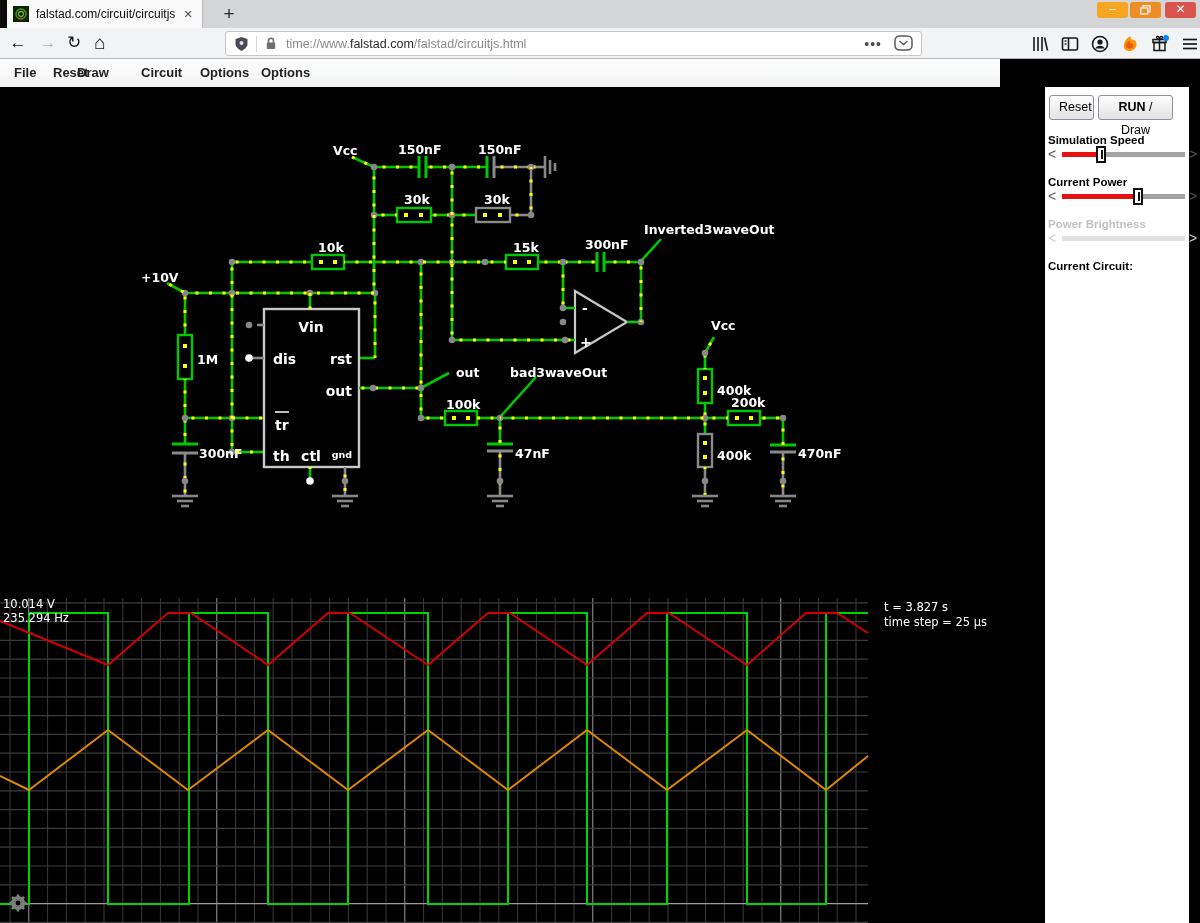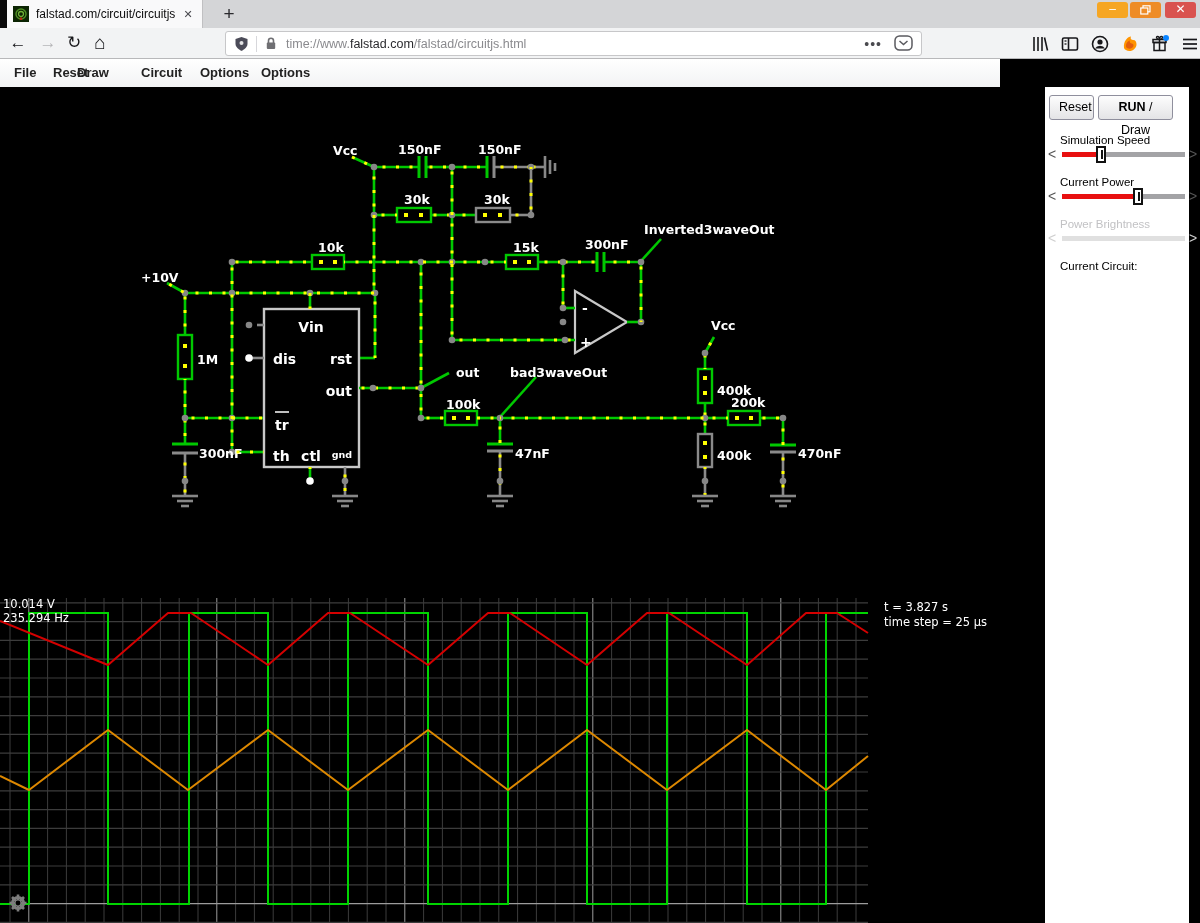--- a/index.html
+++ b/index.html
@@ -54,21 +54,21 @@
   .ydot{fill:#ffff00;}
   .clabel{fill:#fff;font-size:12.5px;font-weight:600;font-family:"DejaVu Sans",sans-serif;}
   .chiplbl{fill:#fff;font-size:14px;font-weight:600;font-family:"DejaVu Sans",sans-serif;}
   .chiplbl-sm{fill:#fff;font-size:9.5px;font-weight:600;font-family:"DejaVu Sans",sans-serif;}
   .scopetext{fill:#fff;font-size:11.5px;font-family:"DejaVu Sans",sans-serif;}
   
   .sidepanel{position:absolute;left:1045px;top:87px;width:144px;height:836px;background:#fff;}
   .btn{position:absolute;top:8px;height:25px;border:1px solid #8f8f9d;border-radius:3px;
        background:linear-gradient(#fdfdfd,#e4e4e6);font-size:12.5px;color:#000;
        text-align:center;line-height:23px;padding:0 9px;}
-  .panel-label{position:absolute;left:15px;font-size:11.5px;color:#000;}
+  .panel-label{position:absolute;left:3px;font-size:11.5px;color:#000;font-weight:bold;}
   .panel-label.dim{color:#c2c2c4;}
   .srow{position:absolute;left:0;width:155px;height:16px;}
   .sarrow{position:absolute;top:0;font-size:14px;color:#555;line-height:16px;}
   .track{position:absolute;left:17px;width:123px;top:6px;height:5px;background:#a3a3a6;}
   .fill{position:absolute;left:0;top:0;height:5px;background:#e81010;}
   .thumb{position:absolute;top:-6px;width:10px;height:17px;border:2px solid #111;background:#fff;}
   .thumb:after{content:"";position:absolute;left:2.5px;top:2px;width:2px;height:9px;background:#111;}
   .srow.disabled .track{background:#e0e0e0;}
   .srow.disabled .sarrow{color:#cfcfcf;}
 </style>

